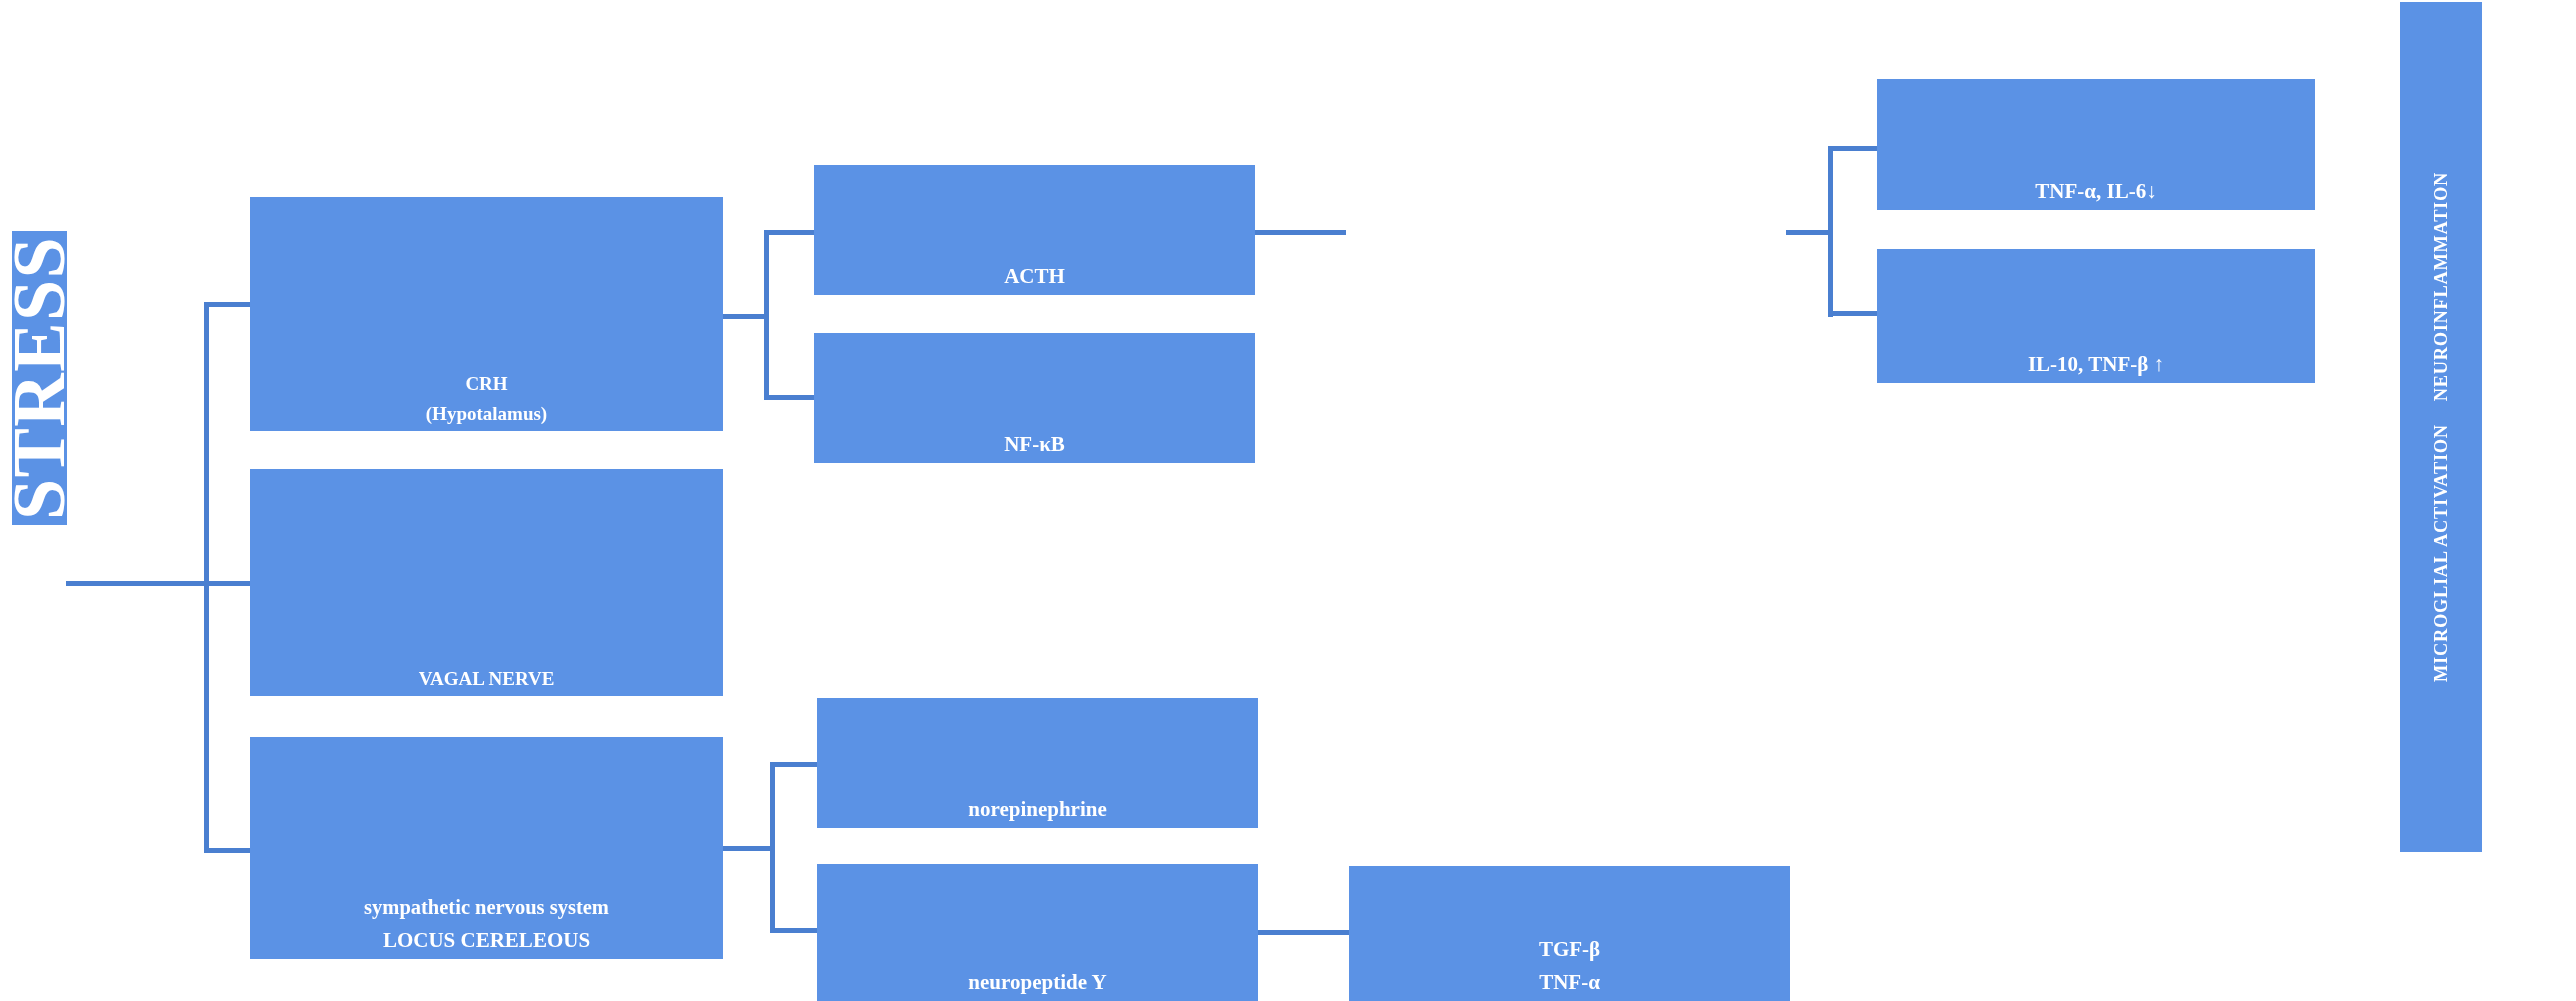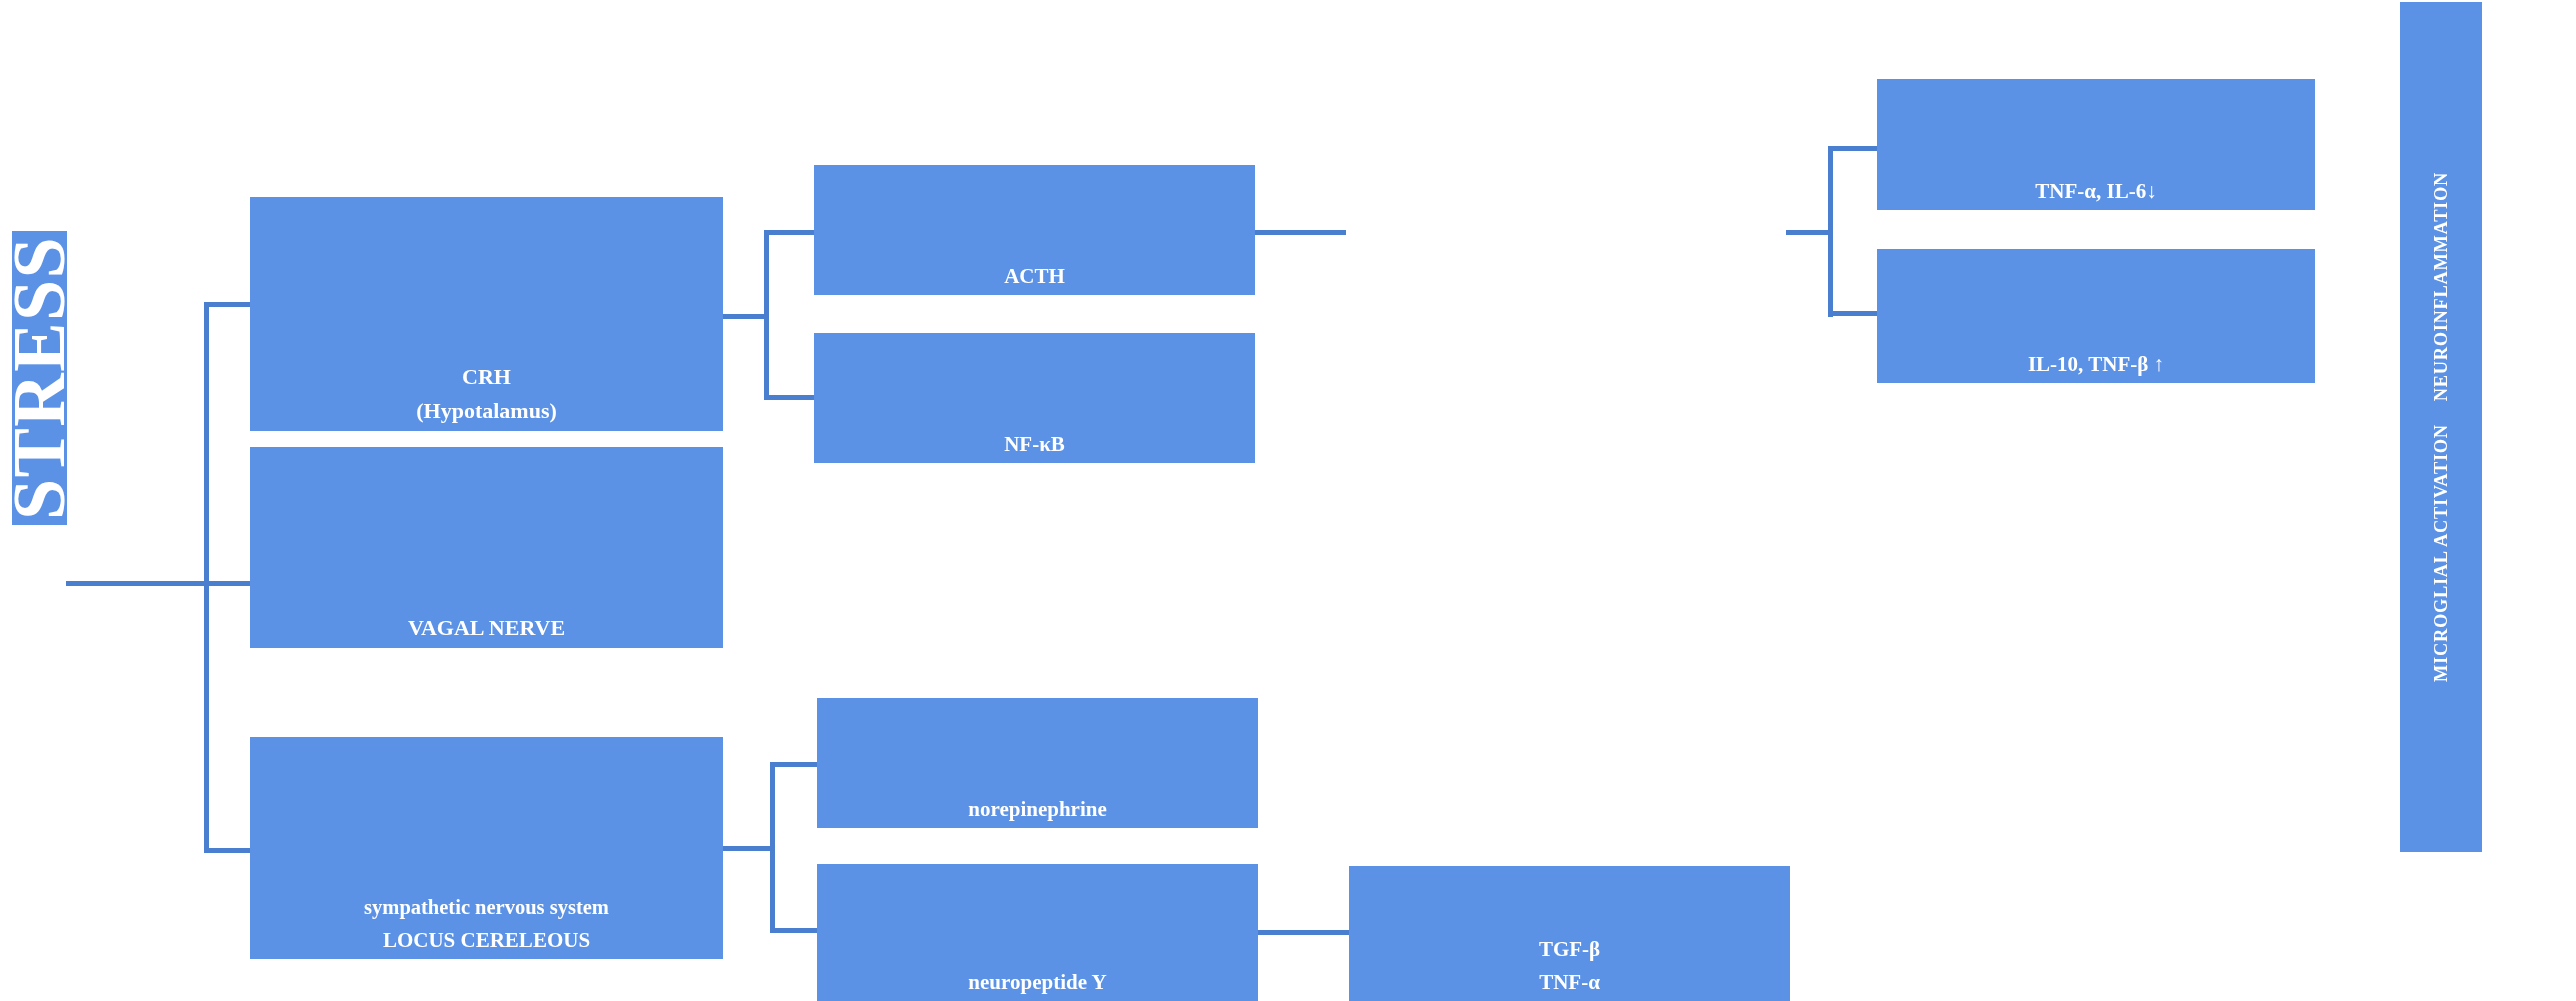--- a/index.html
+++ b/index.html
@@ -68,21 +68,21 @@
   #stress-banner .banner-inner {
     font-size: 74px;
     letter-spacing: 1.4px;
   }
   #micro-banner .banner-inner {
     font-size: 18.4px;
     letter-spacing: 0.7px;
     gap: 23px;
   }
 
-  .fs-34 { font-size: 22px; }
+  .fs-34 { font-size: 19px; }
   .fs-31 { font-size: 21px; }
   .fs-30 { font-size: 20.5px; }
   .paren-reg { font-weight: normal; font-size: 18px; }
 </style>
 </head>
 <body>
 
 <div id="canvas">
 
   <div class="banner" id="stress-banner" style="left:11.6px; top:231px; width:55px; height:294px;">
@@ -95,21 +95,21 @@
   <div class="conn-v" style="left:204px; top:302px; width:4.8px; height:551px;"></div>
   <div class="conn-h" style="left:204px; top:302px; width:46px;"></div>
   <div class="conn-h" style="left:204px; top:581px; width:46px;"></div>
   <div class="conn-h" style="left:204px; top:848px; width:46px;"></div>
 
   <div class="node" id="node-crh" style="left:250px; top:197px; width:473px; height:234px;">
     <span class="line fs-34">CRH</span>
     <span class="line fs-34">(Hypotalamus)</span>
   </div>
 
-  <div class="node" id="node-vagal" style="left:250px; top:447px; width:473px; height:201px;">
+  <div class="node" id="node-vagal" style="left:250px; top:469px; width:473px; height:227px;">
     <span class="line fs-34">VAGAL NERVE</span>
   </div>
 
   <div class="node" id="node-sympathetic" style="left:250px; top:737px; width:473px; height:222px;">
     <span class="line fs-30">sympathetic nervous system</span>
     <span class="line fs-31">LOCUS CERELEOUS</span>
   </div>
 
   <div class="conn-h" style="left:723px; top:314px; width:46px;"></div>
   <div class="conn-v" style="left:764px; top:230px; width:4.8px; height:170px;"></div>

